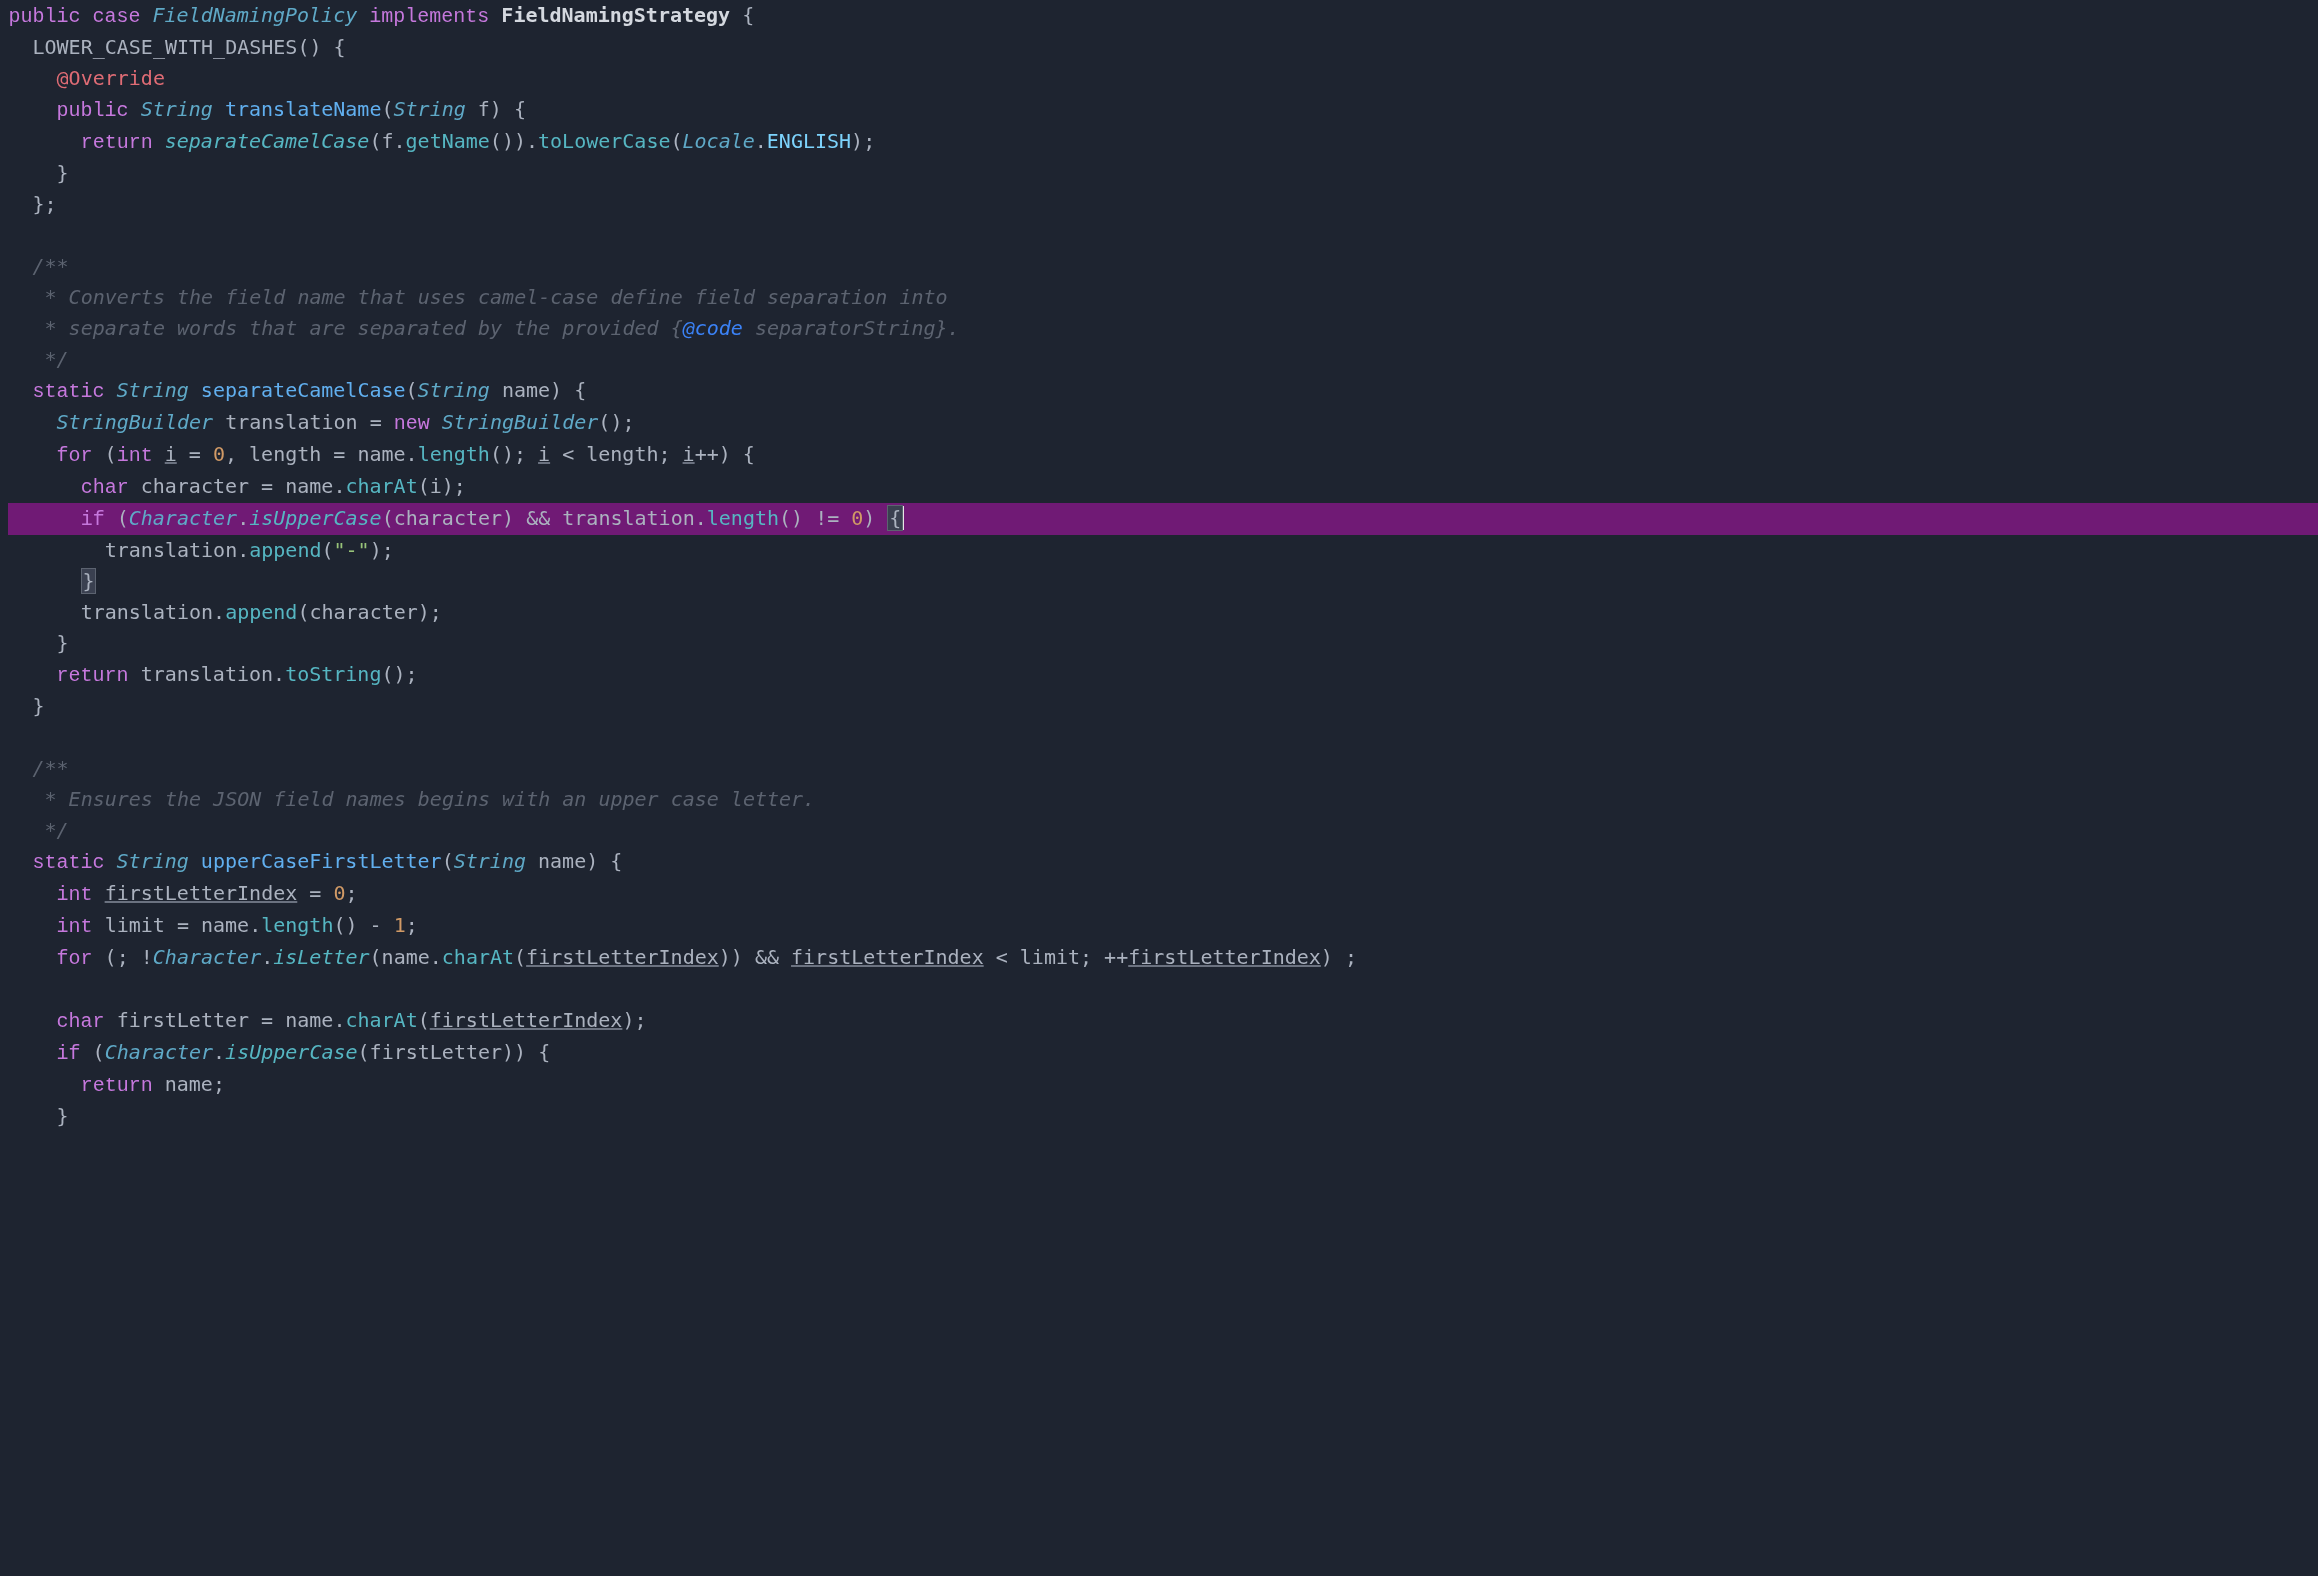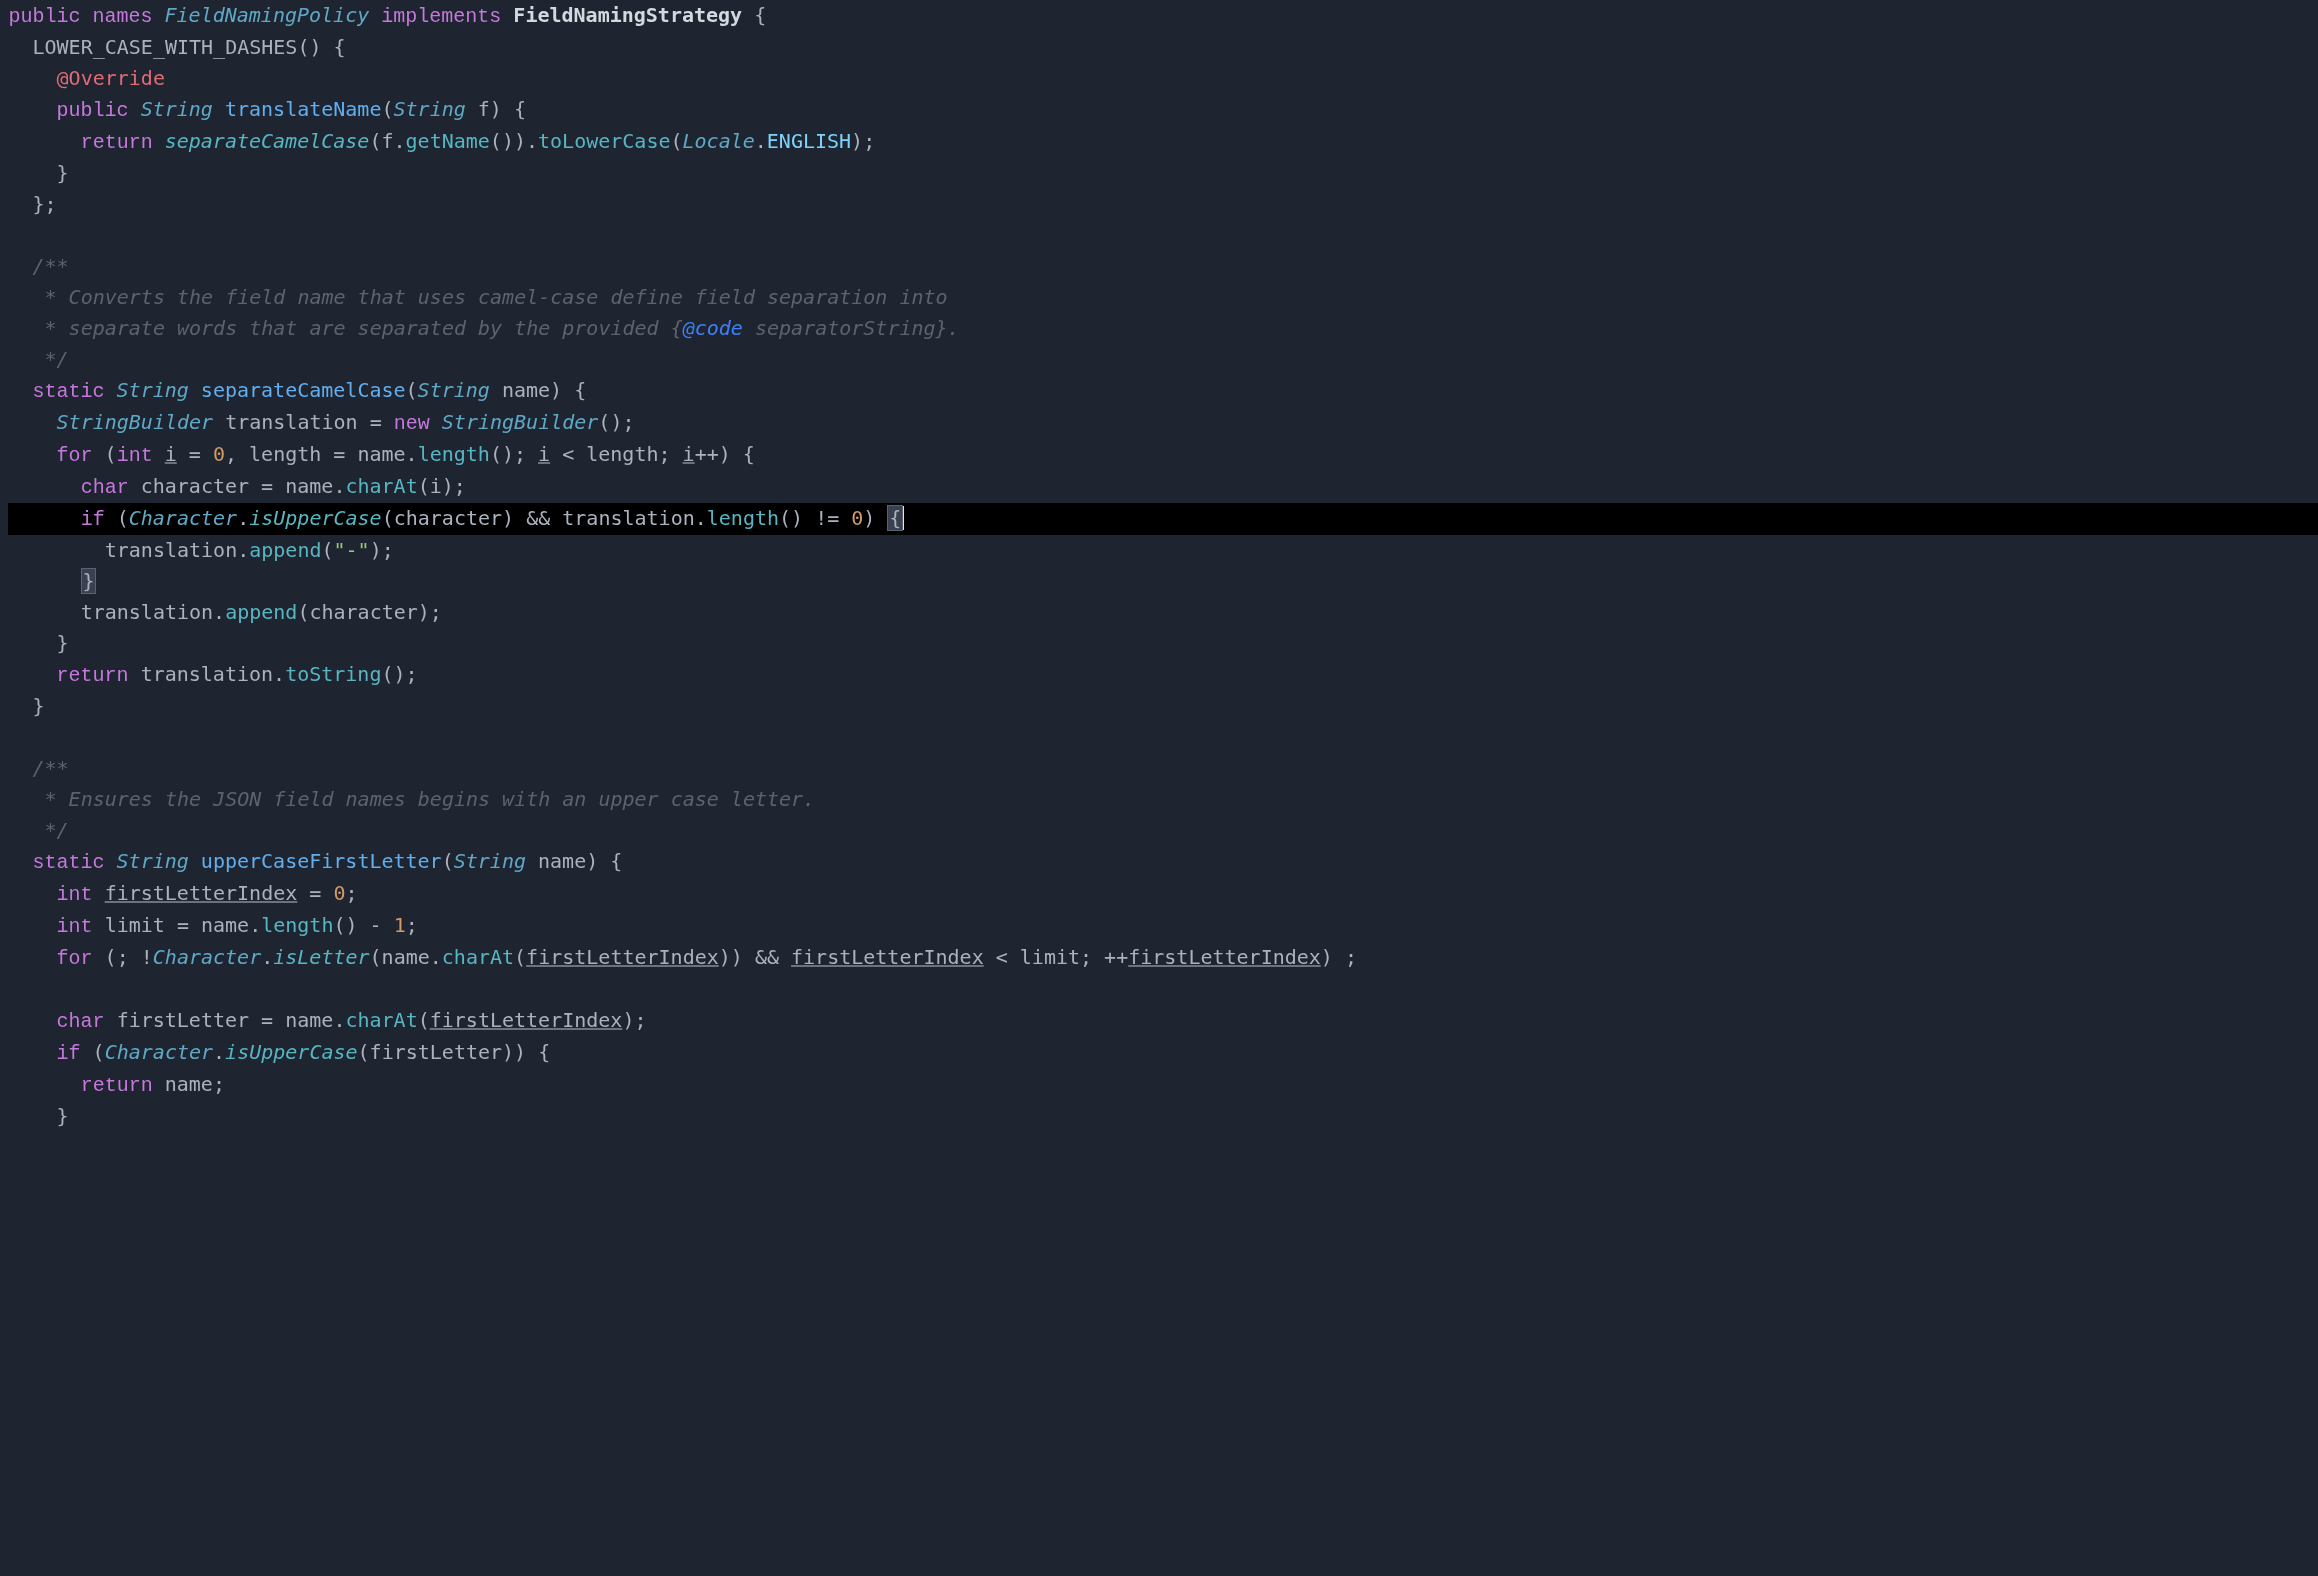--- a/index.html
+++ b/index.html
@@ -29,37 +29,37 @@
   .str { color: #98c379; }         
   .num { color: #d19a66; }         
   .comment { color: #5c6370; font-style: italic; }
   .comment-tag { color: #3b82f6; font-style: italic; }
   .annotation { color: #e06c75; }  
   .const { color: #7dd3fc; }       
   .punct { color: #abb2bf; }
   .op { color: #abb2bf; }
   .underlined { text-decoration: underline; text-decoration-color: #6b7280; }
   .hl-line {
-    background: #000000;
+    background: #701a75;
     display: inline-block;
     width: 100%;
   }
   .brace-match {
     border: 0.8px solid #5c6370;
     padding: 0 0.8px;
     background: #3a4050;
   }
   .cursor {
     border-left: 1.7px solid #e5e5e5;
   }
 </style>
 </head>
 <body>
 
-<pre><span><span class="kw">public</span> <span class="kw">names</span> <span class="type">FieldNamingPolicy</span> <span class="kw">implements</span> <span class="type-bold">FieldNamingStrategy</span> <span class="punct">{</span></span>
+<pre><span><span class="kw">public</span> <span class="kw">case</span> <span class="type">FieldNamingPolicy</span> <span class="kw">implements</span> <span class="type-bold">FieldNamingStrategy</span> <span class="punct">{</span></span>
 <span>  <span class="ident">LOWER_CASE_WITH_DASHES</span><span class="punct">()</span><span class="punct"> {</span></span>
 <span>    <span class="annotation">@Override</span></span>
 <span>    <span class="kw">public</span> <span class="type">String</span> <span class="method-decl">translateName</span><span class="punct">(</span><span class="type">String</span> <span class="ident">f</span><span class="punct">) {</span></span>
 <span>      <span class="kw">return</span> <span class="method-ital">separateCamelCase</span><span class="punct">(</span><span class="ident">f</span><span class="punct">.</span><span class="method-call">getName</span><span class="punct">()).</span><span class="method-call">toLowerCase</span><span class="punct">(</span><span class="type">Locale</span><span class="punct">.</span><span class="const">ENGLISH</span><span class="punct">);</span></span>
 <span>    <span class="punct">}</span></span>
 <span>  <span class="punct">};</span></span>
 <span> </span>
 <span>  <span class="comment">/**</span></span>
 <span>  <span class="comment"> * Converts the field name that uses camel-case define field separation into</span></span>
 <span>  <span class="comment"> * separate words that are separated by the provided {</span><span class="comment-tag">@code</span><span class="comment"> separatorString}.</span></span>

